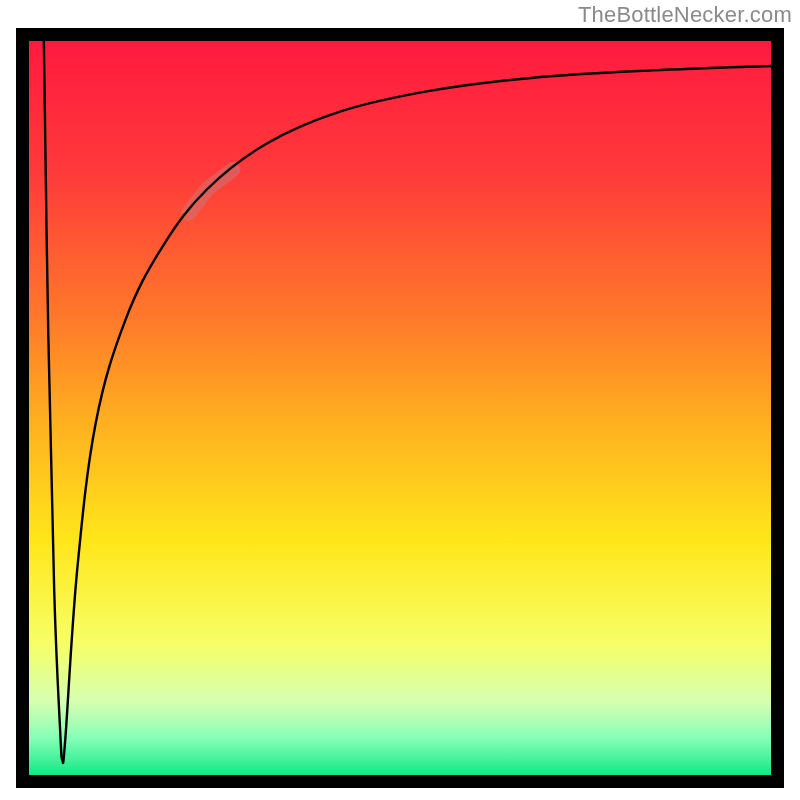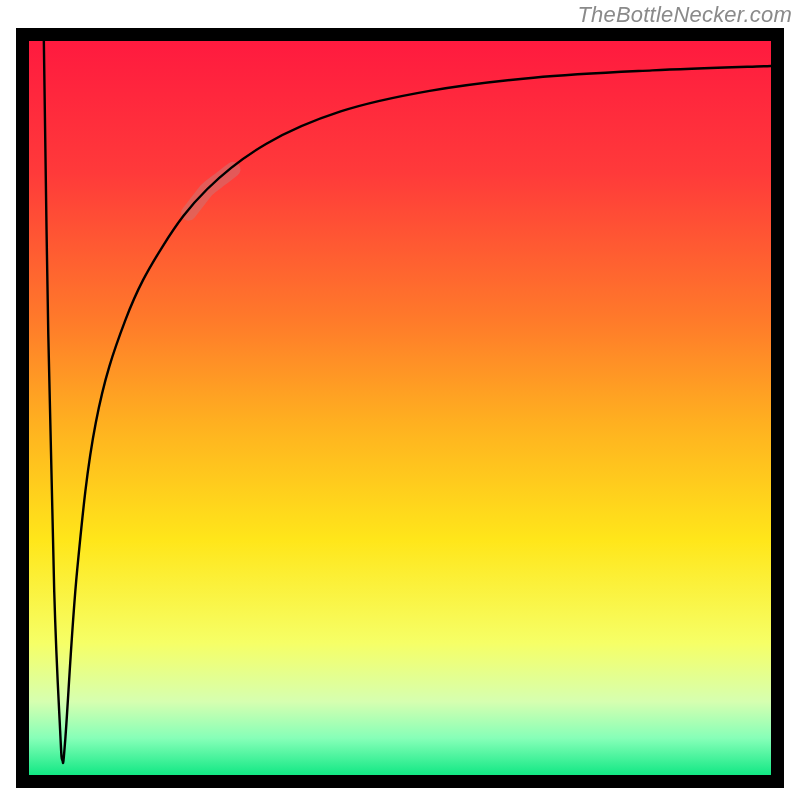--- a/index.html
+++ b/index.html
@@ -7,21 +7,20 @@
     padding: 0;
     width: 800px;
     height: 800px;
     background: #ffffff;
     font-family: Arial, Helvetica, sans-serif;
   }
   .stage {
     position: relative;
     width: 800px;
     height: 800px;
-    font-style: italic;
   }
   .watermark {
     position: absolute;
     top: 2px;
     right: 8px;
     color: #8a8a8a;
     font-size: 22px;
     letter-spacing: 0.2px;
     font-weight: 500;
     user-select: none;

